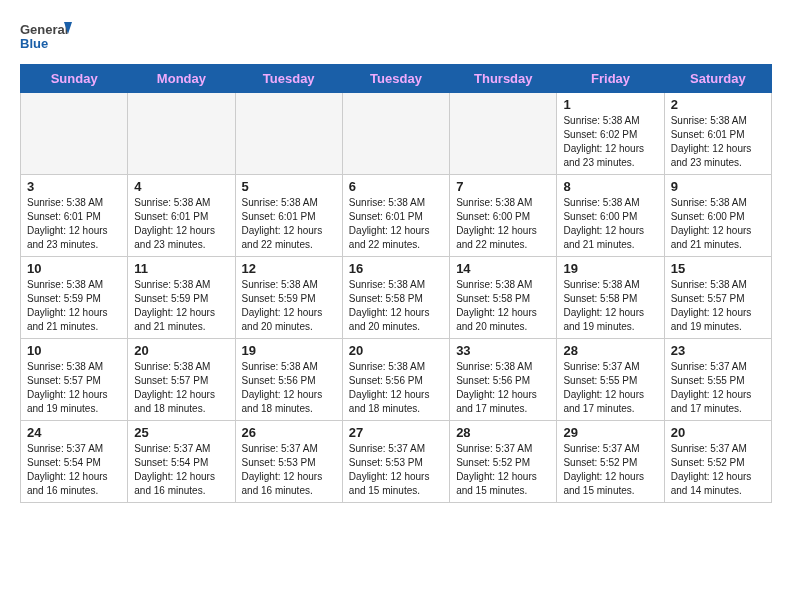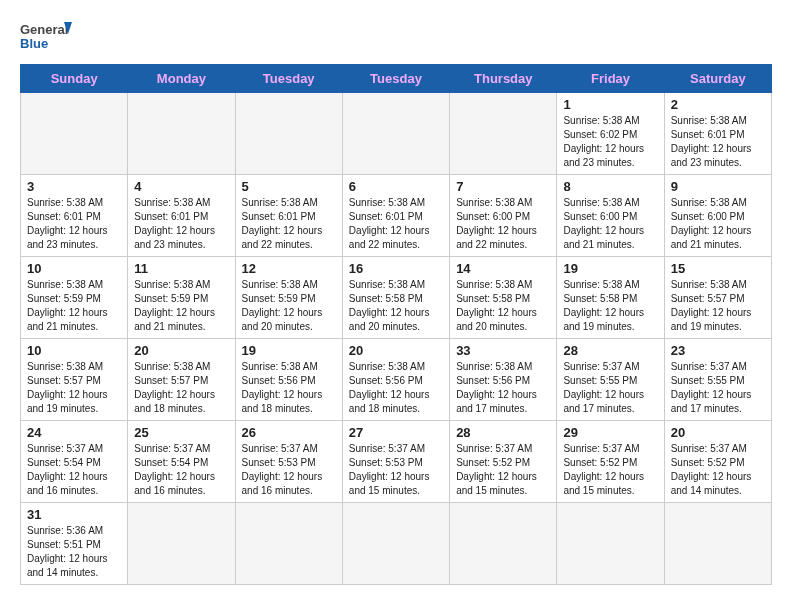--- a/index.html
+++ b/index.html
@@ -241,27 +241,15 @@
           </td>
           <td>
             <span class="day-number">29</span>
             <div class="day-info">Sunrise: 5:37 AM<br>Sunset: 5:52 PM<br>Daylight: 12 hours and 15 minutes.</div>
           </td>
           <td>
             <span class="day-number">20</span>
             <div class="day-info">Sunrise: 5:37 AM<br>Sunset: 5:52 PM<br>Daylight: 12 hours and 14 minutes.</div>
           </td>
         </tr>
-        <tr class="last-row">
-          <td>
-            <span class="day-number">31</span>
-            <div class="day-info">Sunrise: 5:36 AM<br>Sunset: 5:51 PM<br>Daylight: 12 hours and 14 minutes.</div>
-          </td>
-          <td class="empty"></td>
-          <td class="empty"></td>
-          <td class="empty"></td>
-          <td class="empty"></td>
-          <td class="empty"></td>
-          <td class="empty"></td>
-        </tr>
       </tbody>
   </table>
 </div>
 
 </body></html>

